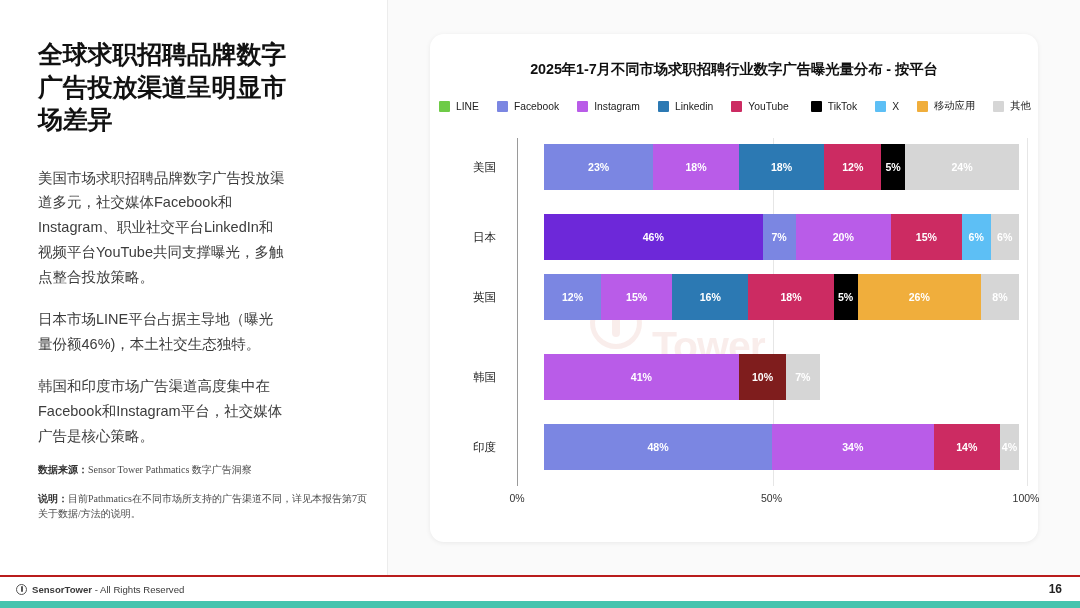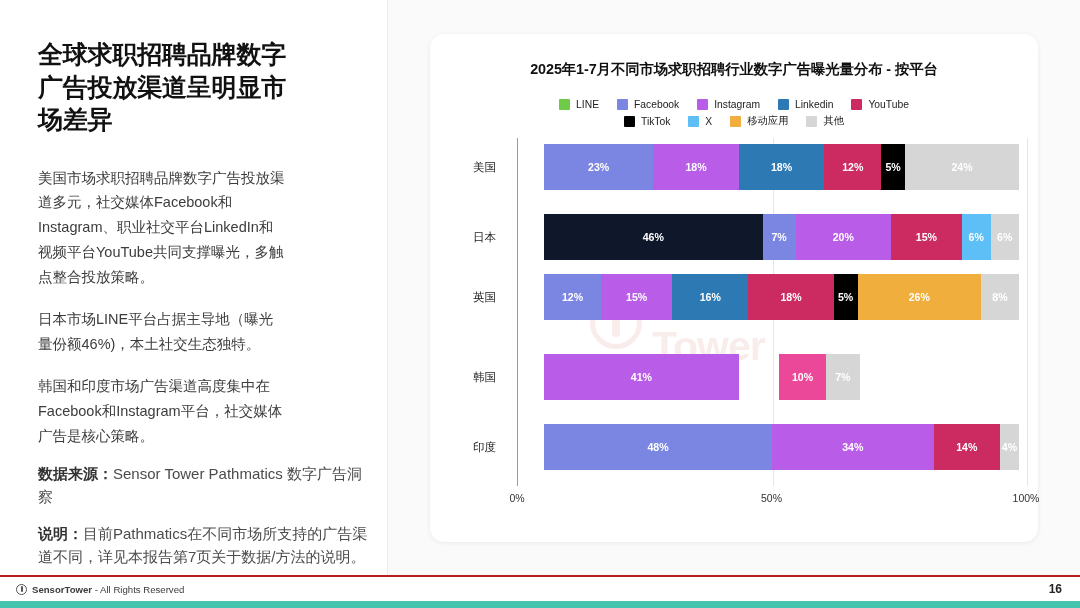--- a/index.html
+++ b/index.html
@@ -42,21 +42,21 @@
     line-height: 1.72;
     color: #3c3c3c;
     margin-bottom: 17px;
     max-width: 312px;
   }
   #notes {
     position: absolute;
     left: 38px; top: 462px;
     width: 330px;
   }
-  .note-line { font-size: 15px; color: #4b4b4b; line-height: 1.55; }
+  .note-line { font-size: 10px; color: #4b4b4b; line-height: 1.55; font-family: Liberation Serif, serif; }
   .note-line b { font-weight: bold; color: #333; }
   #note-source { margin-bottom: 13px; }
 
   
   #right-panel {
     position: absolute;
     left: 388px; top: 0;
     width: 692px; height: 575px;
     background: #fafafa;
   }
@@ -77,21 +77,21 @@
     font-weight: bold;
     color: #111;
     letter-spacing: -0.1px;
   }
   
   #legend {
     position: absolute;
     left: 0; top: 65px;
     width: 100%;
     display: flex;
-    flex-direction: column;
+    flex-direction: row;
     align-items: center;
     gap: 4px;
   }
   .legend-row { display: flex; align-items: center; }
   .legend-item { display: flex; align-items: center; margin: 0 9px; }
   .legend-swatch {
     width: 11px; height: 11px;
     border-radius: 1px;
     margin-right: 6px;
   }
@@ -335,21 +335,21 @@
                   <span>5%</span>
                 </div>
                 <div class="seg" style="background: rgb(214, 214, 214); width: 24%;">
                   <span>24%</span>
                 </div>
               </div>
             </div>
             <div class="bar-row" style="top: 76px;">
               <div class="cat-label">日本</div>
               <div class="bar-track">
-                <div class="seg" style="background: #0f172a; width: 46%;">
+                <div class="seg" style="background: #6d28d9; width: 46%;">
                   <span>46%</span>
                 </div>
                 <div class="seg" style="background: rgb(123, 134, 226); width: 7%;">
                   <span>7%</span>
                 </div>
                 <div class="seg" style="background: rgb(185, 92, 232); width: 20%;">
                   <span>20%</span>
                 </div>
                 <div class="seg" style="background: rgb(204, 43, 98); width: 15%;">
                   <span>15%</span>
@@ -387,21 +387,21 @@
                   <span>8%</span>
                 </div>
               </div>
             </div>
             <div class="bar-row" style="top: 216px;">
               <div class="cat-label">韩国</div>
               <div class="bar-track">
                 <div class="seg" style="background: rgb(185, 92, 232); width: 41%;">
                   <span>41%</span>
                 </div>
-                <div class="seg" style="background: #ec4899; width: 10%; margin-left: 40px;">
+                <div class="seg" style="background: #7f1d1d; width: 10%;">
                   <span>10%</span>
                 </div>
                 <div class="seg" style="background: rgb(214, 214, 214); width: 7%;">
                   <span>7%</span>
                 </div>
               </div>
             </div>
             <div class="bar-row" style="top: 286px;">
               <div class="cat-label">印度</div>
               <div class="bar-track">

